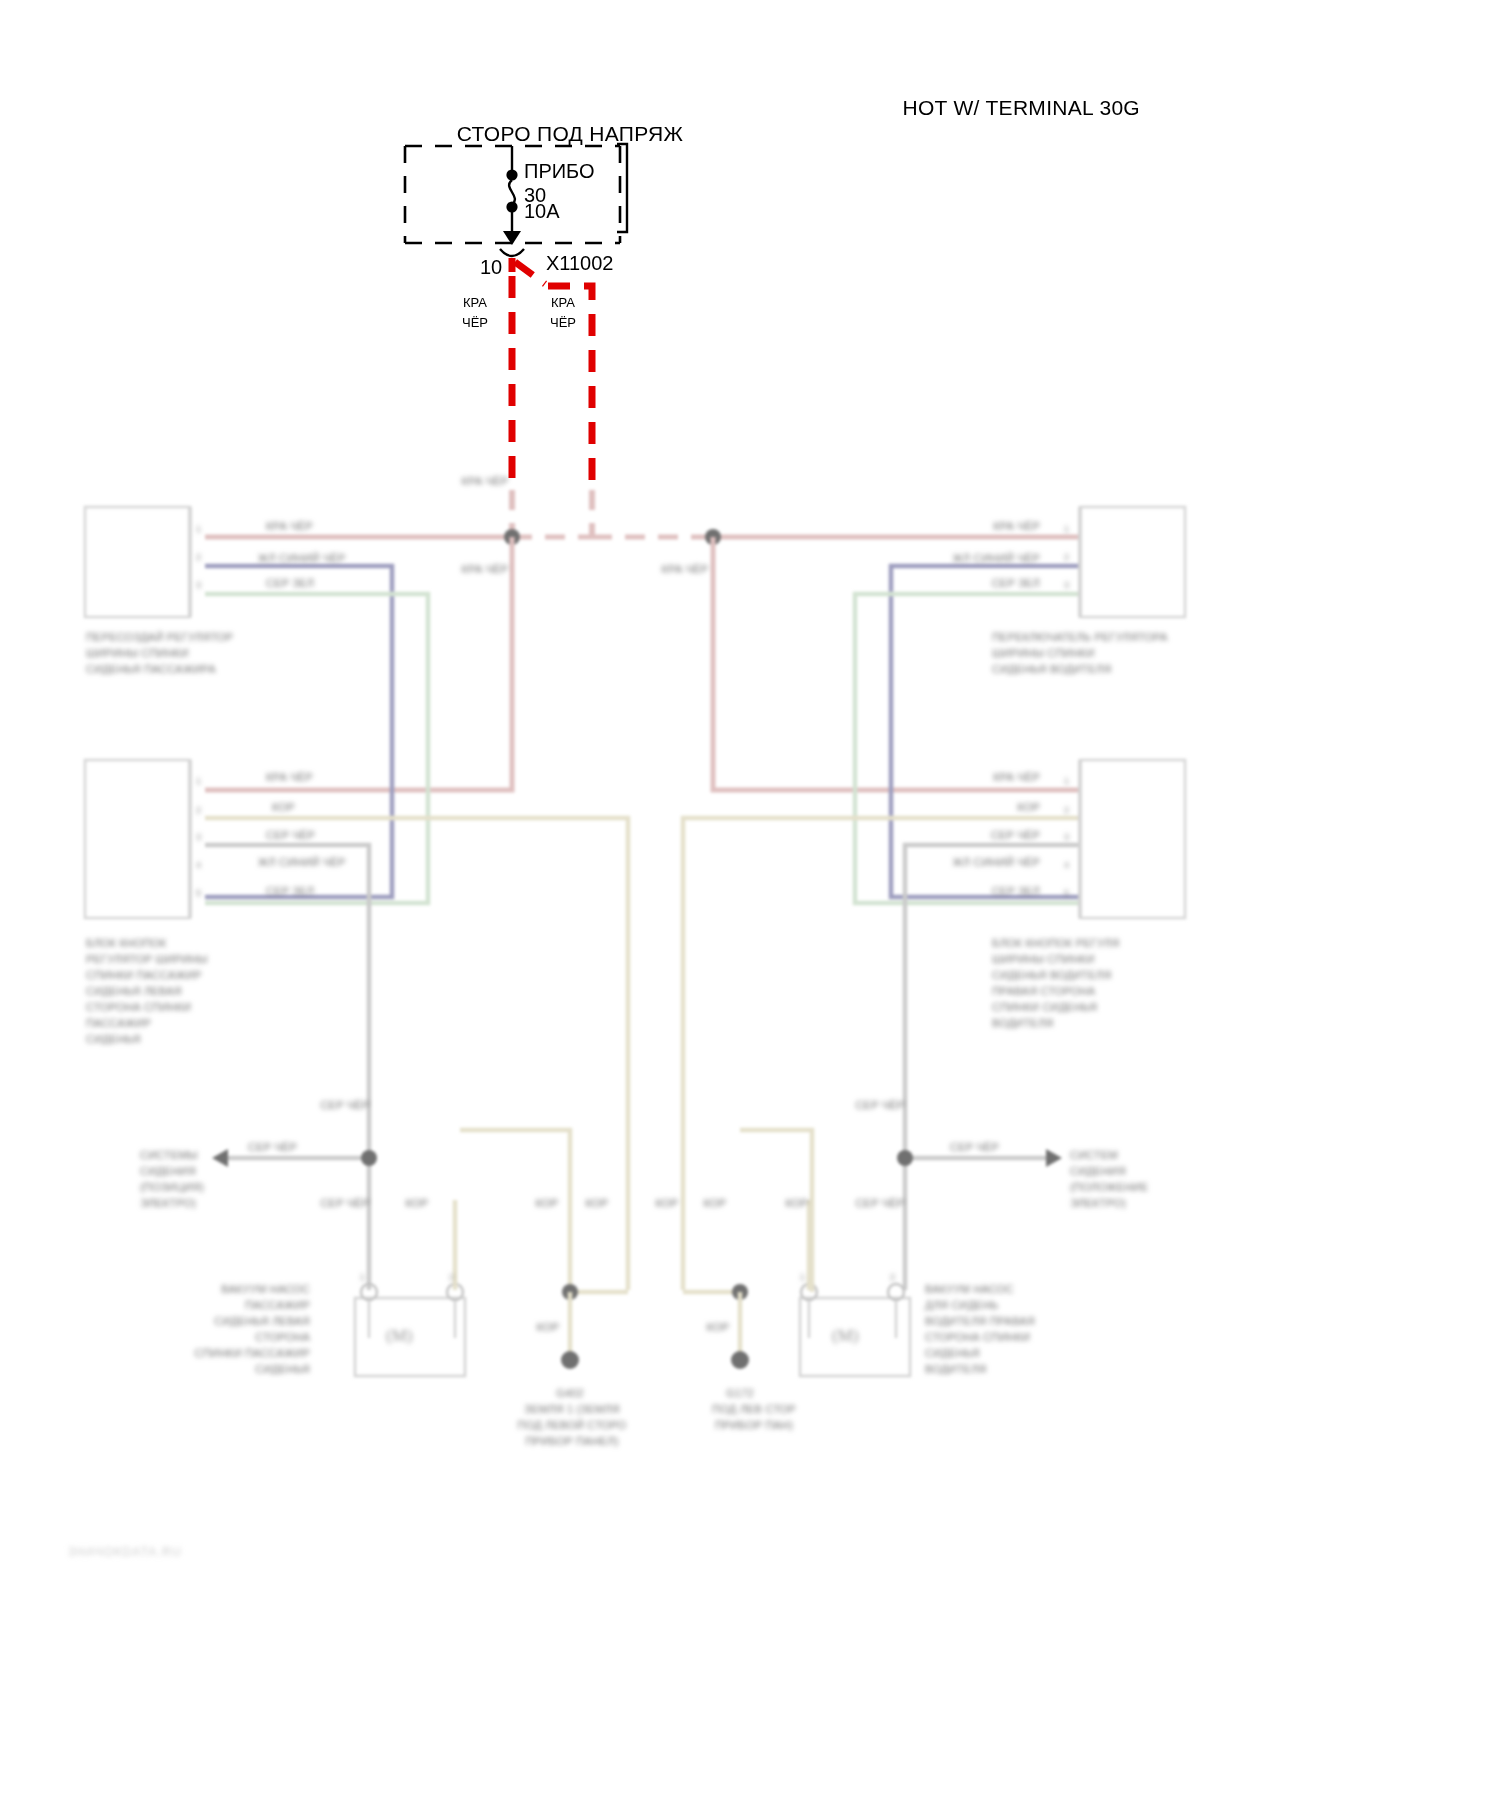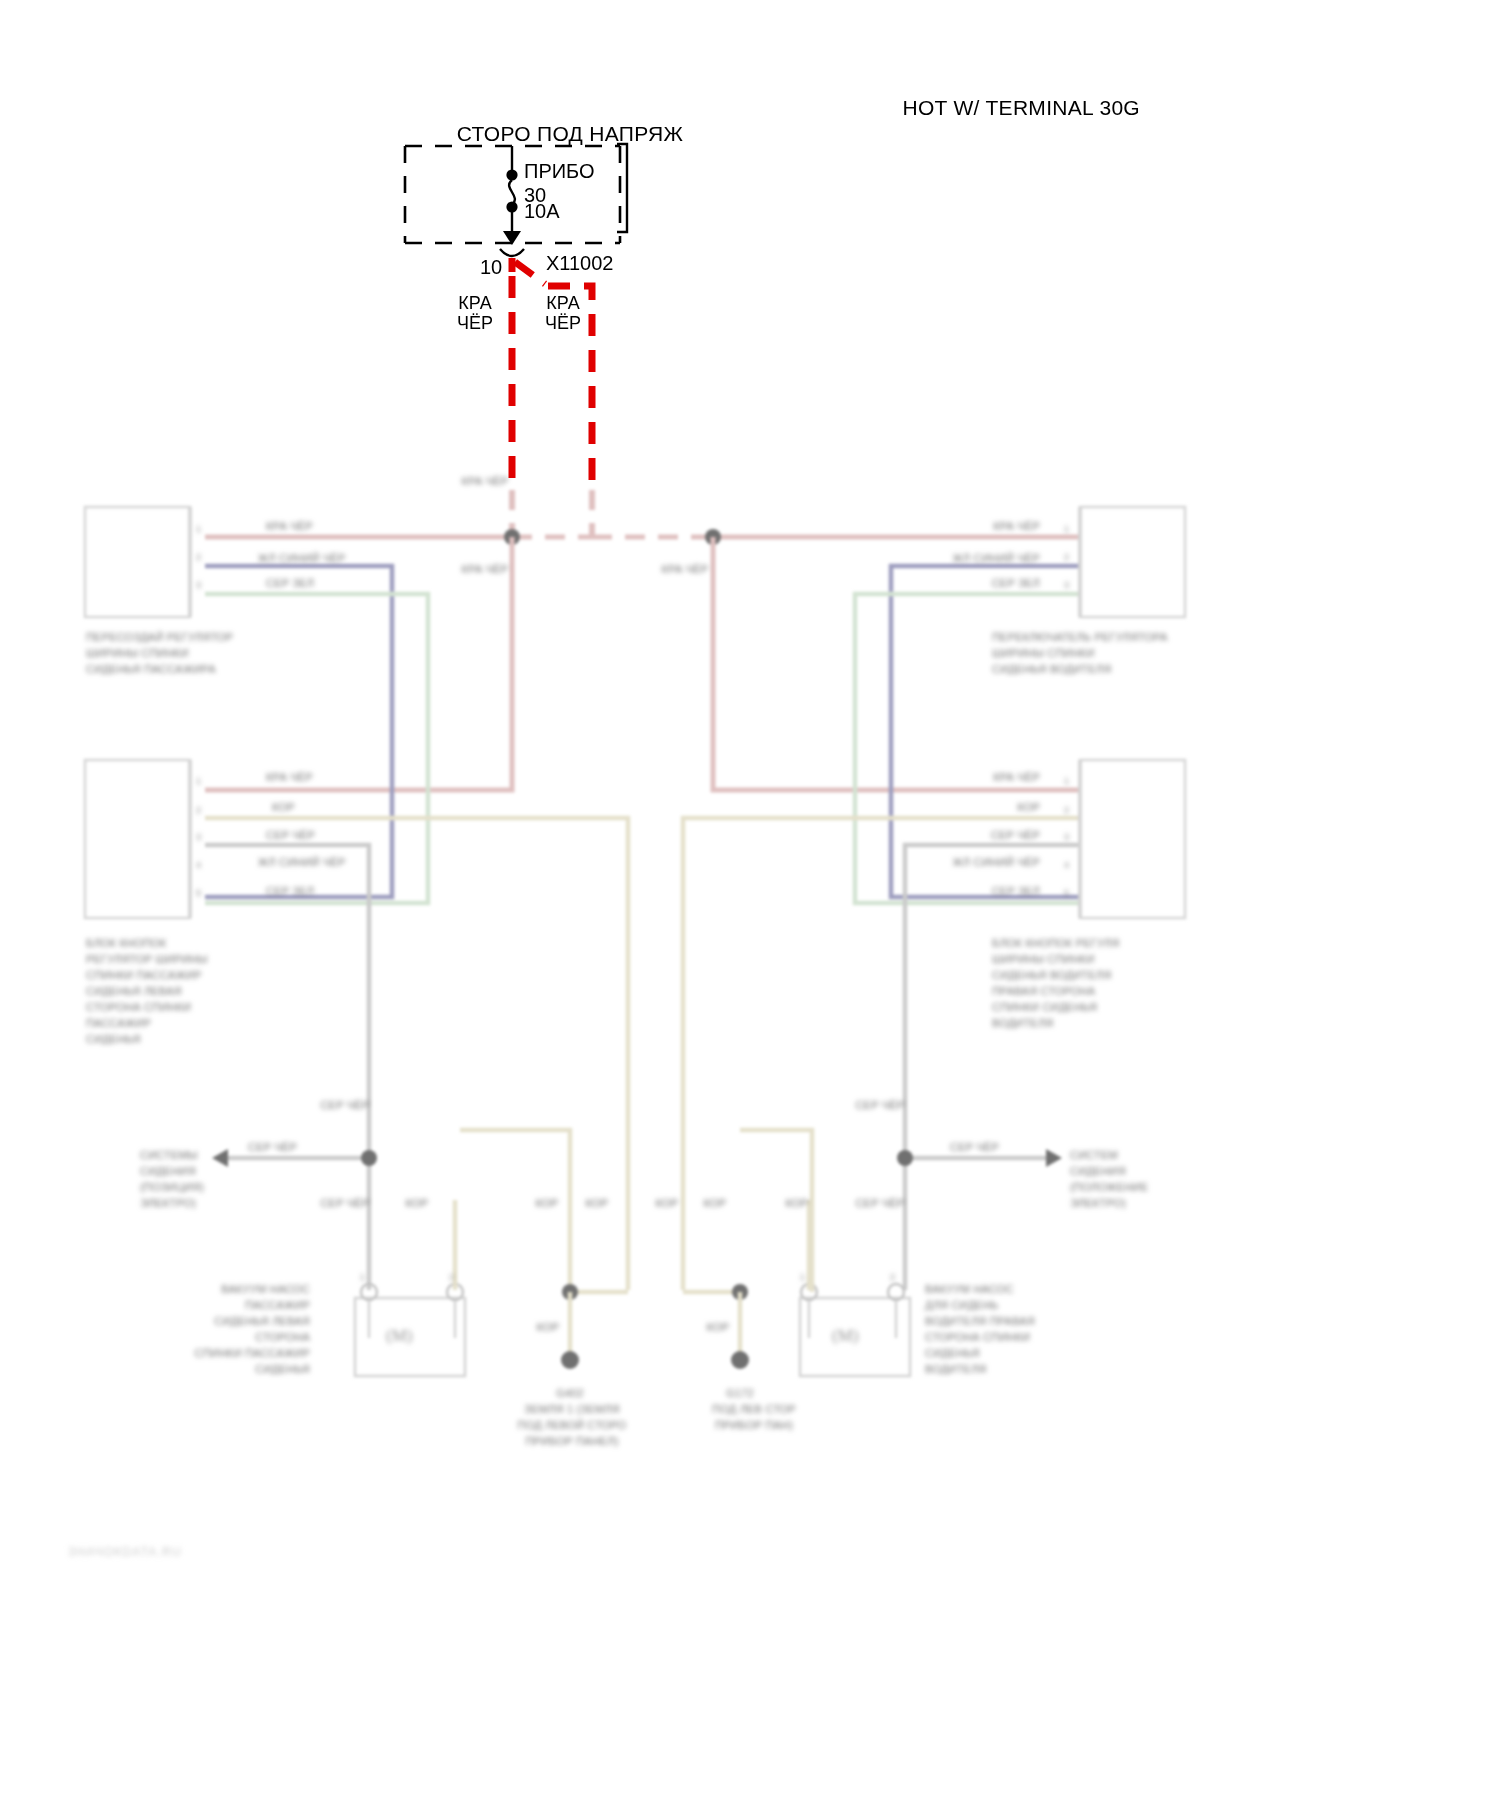--- a/index.html
+++ b/index.html
@@ -21,21 +21,21 @@
   .lbl{position:absolute;color:#000;font-size:20px;white-space:nowrap;}
 
   .bracketnote{
     position:absolute;left:630px;top:140px;width:260px;
     font-size:19px;line-height:25px;color:#000;
   }
   .bracketnote div{white-space:nowrap;}
 
   
   .wirelbl{
-    position:absolute;font-size:18px;line-height:22px;color:#000;
+    position:absolute;font-size:13px;line-height:22px;color:#000;
     text-align:center;white-space:nowrap;
   }
 
   
   
   #lower{
     position:absolute;left:0;top:0;width:1500px;height:1814px;
     filter:blur(1.55px) saturate(.62) opacity(.60);
   }
   #lowertext{

